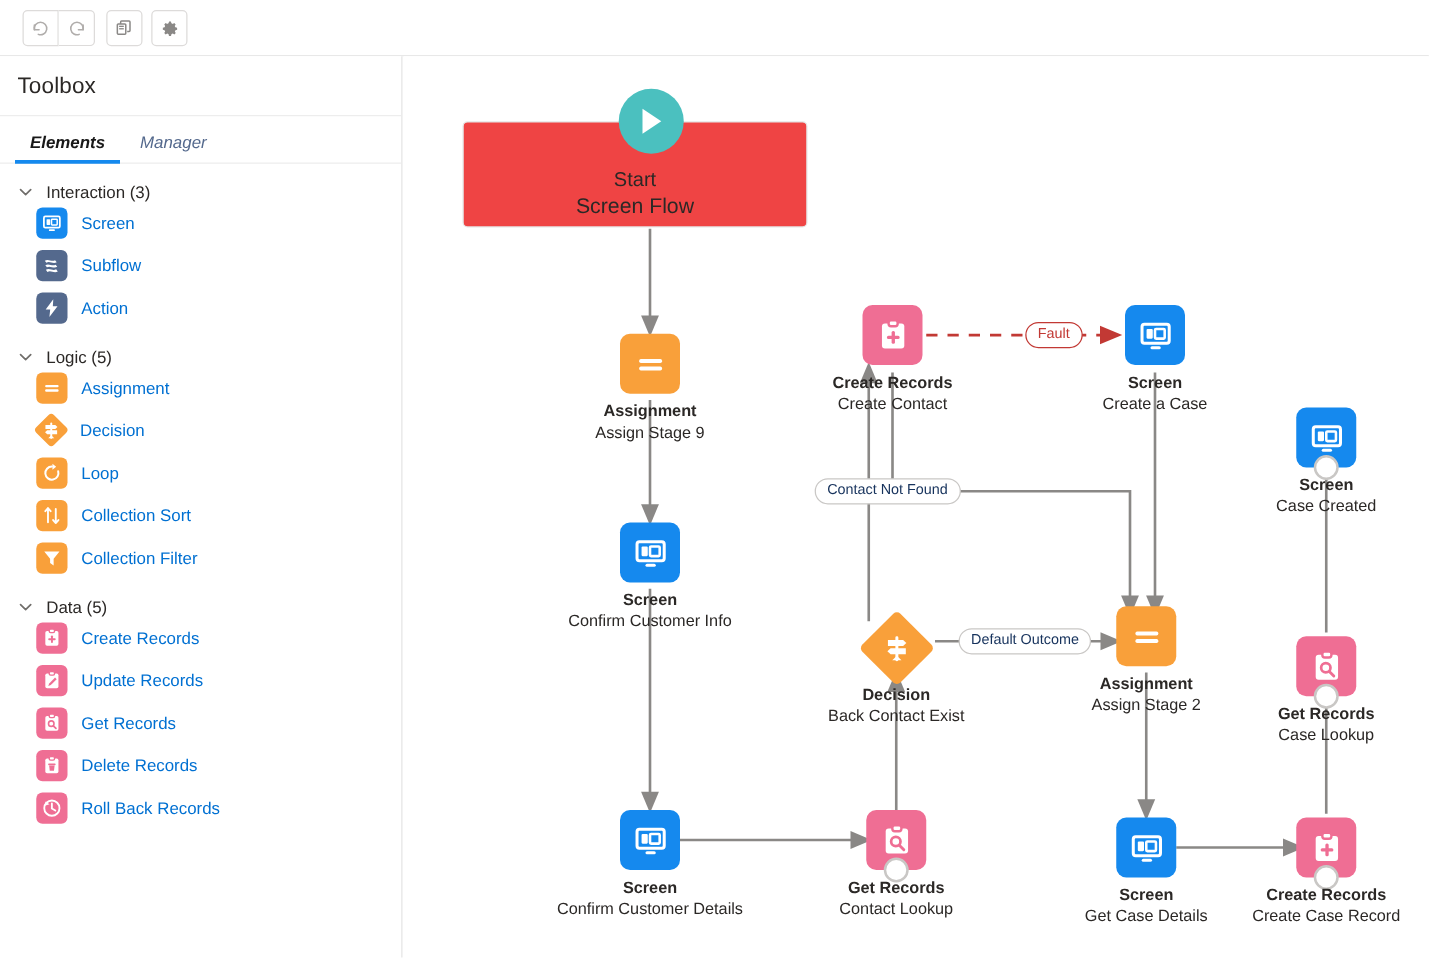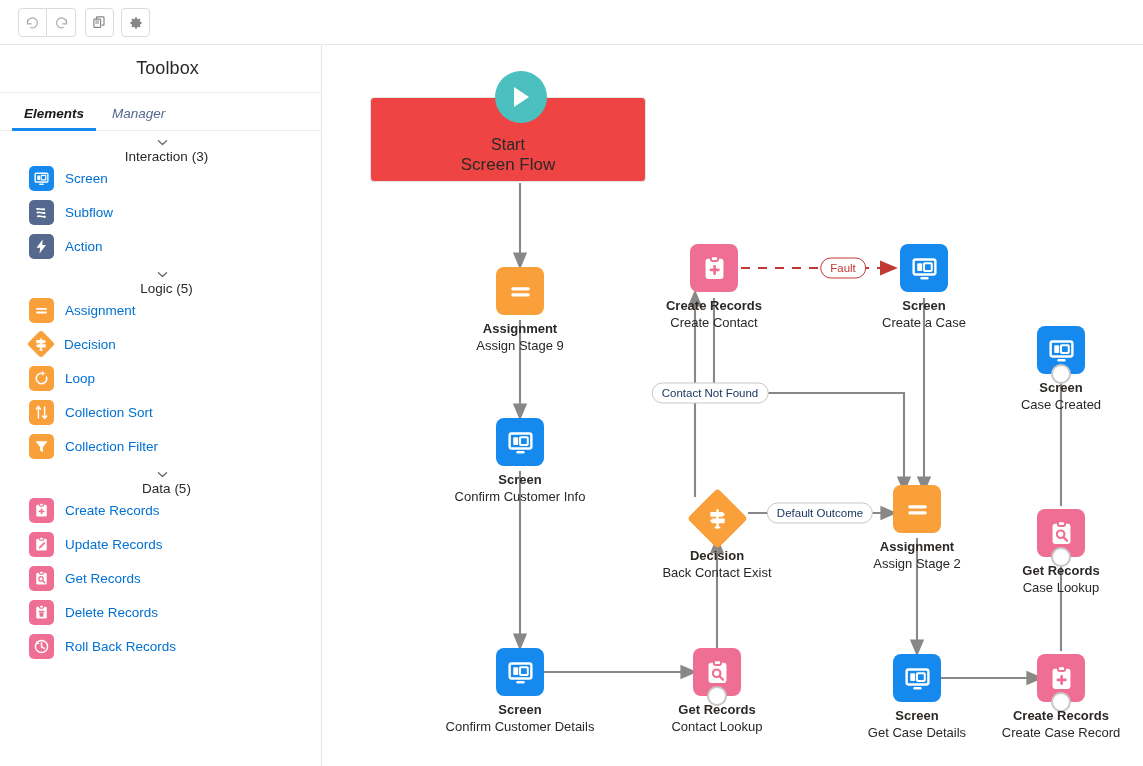--- a/index.html
+++ b/index.html
@@ -41,21 +41,20 @@
     width: 322px; height: 721px;
     background: #ffffff;
     border-right: 1px solid #e5e5e5;
     overflow: hidden;
   }
   #panel-header {
     height: 48px;
     display: flex; align-items: center;
     padding-left: 14px;
     border-bottom: 1px solid #ededed;
-    justify-content: center;
   }
   #panel-title {
     font-size: 18px; color: #2b2826; letter-spacing: .1px;
   }
   #tabs {
     height: 38px;
     display: flex; align-items: flex-end;
     padding-left: 10px;
     border-bottom: 1px solid #ededed;
   }
@@ -68,26 +67,25 @@
     font-style: italic;
   }
   .tab.active { color: #181818; font-weight: bold; }
   .tab.active::after {
     content: ""; position: absolute;
     left: 2px; right: 2px; bottom: -1px; height: 3px;
     background: #1589ee;
   }
 
   .group-header {
-    display: flex; align-items: center;
+    display: flex; align-items: flex-end;
     height: 25px;
     padding-left: 12px;
     margin-top: 5px;
     cursor: pointer;
-    flex-direction: column;
   }
   .chev {
     width: 16px; height: 16px;
     margin-right: 9px;
     display: flex; align-items: center; justify-content: center;
   }
   .group-label { font-size: 13.5px; color: #2b2826; }
 
   .el-row {
     display: flex; align-items: center;

